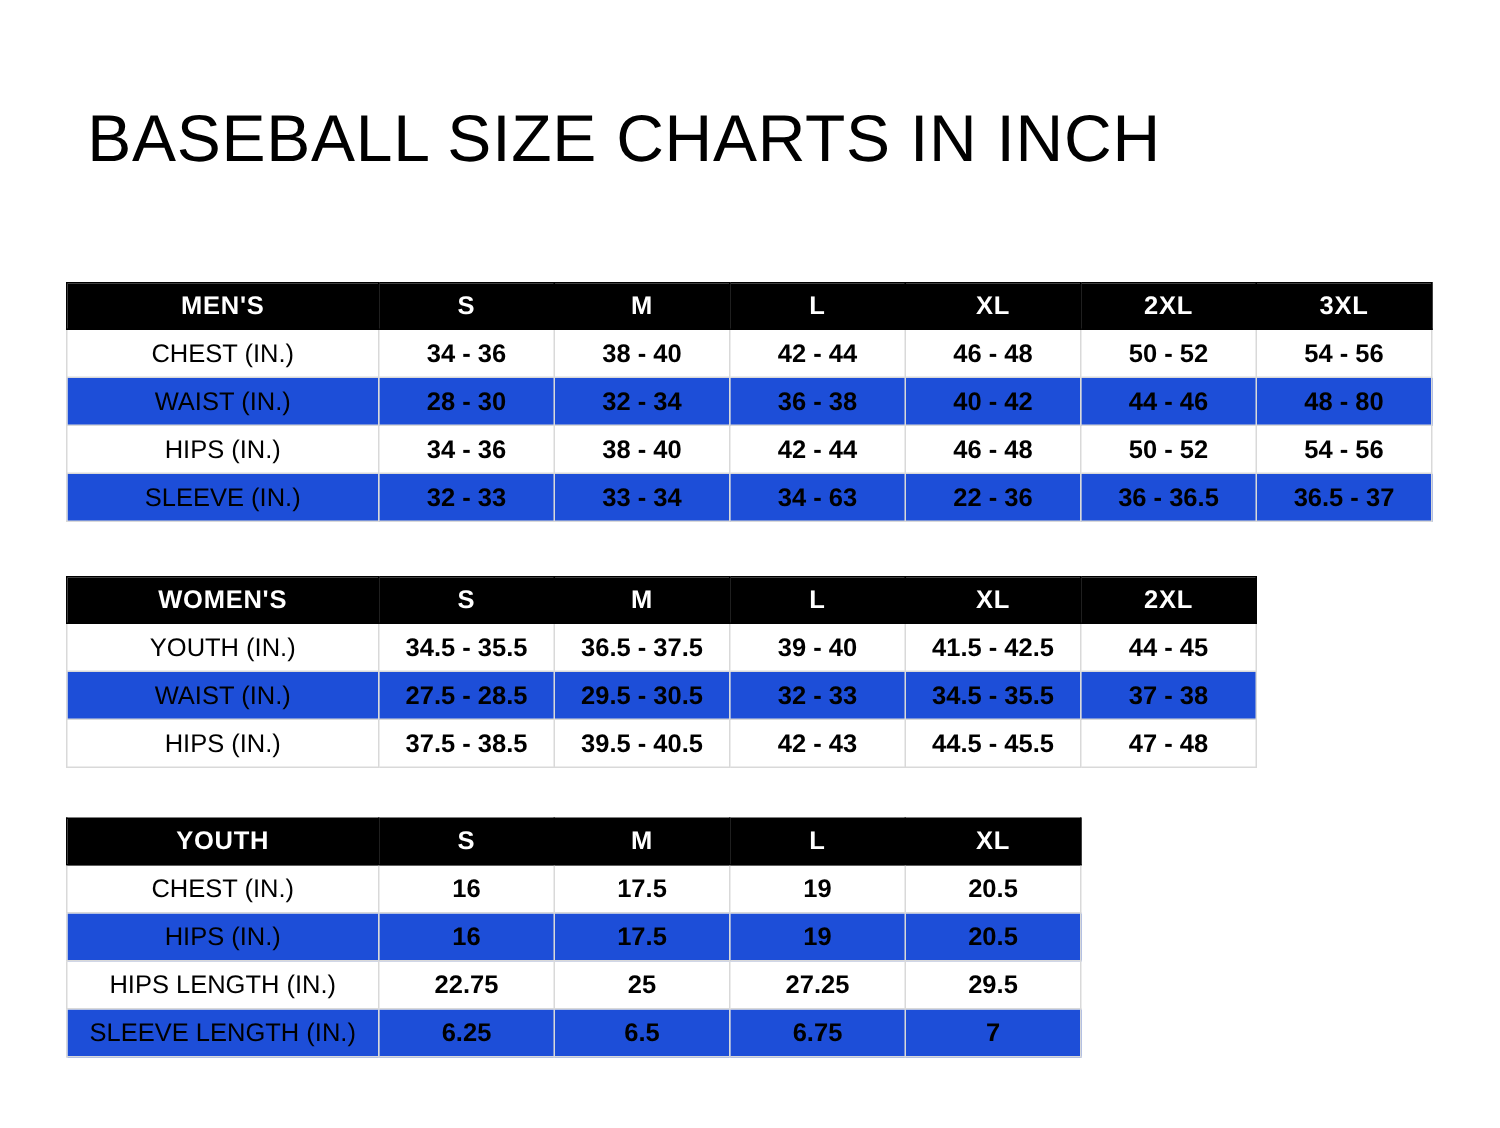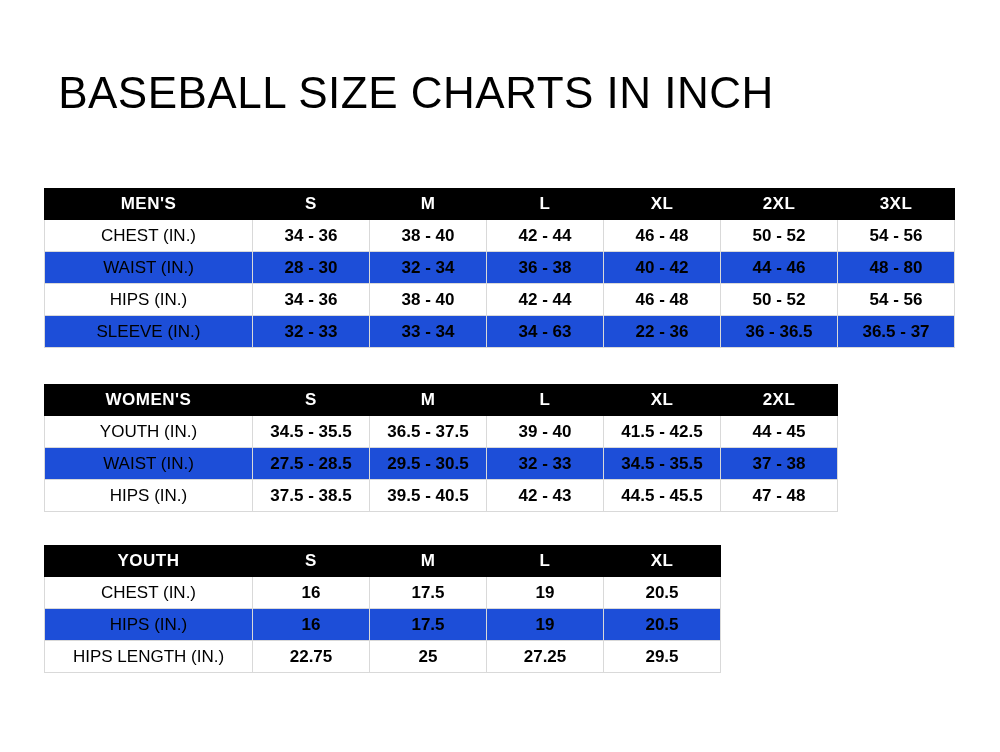--- a/index.html
+++ b/index.html
@@ -232,16 +232,23 @@
         <td>19</td>
         <td>20.5</td>
       </tr>
       <tr>
         <td class="rowlabel">HIPS LENGTH (IN.)</td>
         <td>22.75</td>
         <td>25</td>
         <td>27.25</td>
         <td>29.5</td>
       </tr>
+      <tr class="alt">
+        <td class="rowlabel">SLEEVE LENGTH (IN.)</td>
+        <td>6.25</td>
+        <td>6.5</td>
+        <td>6.75</td>
+        <td>7</td>
+      </tr>
     </tbody>
   </table>
 
 </div>
 
 </body></html>

